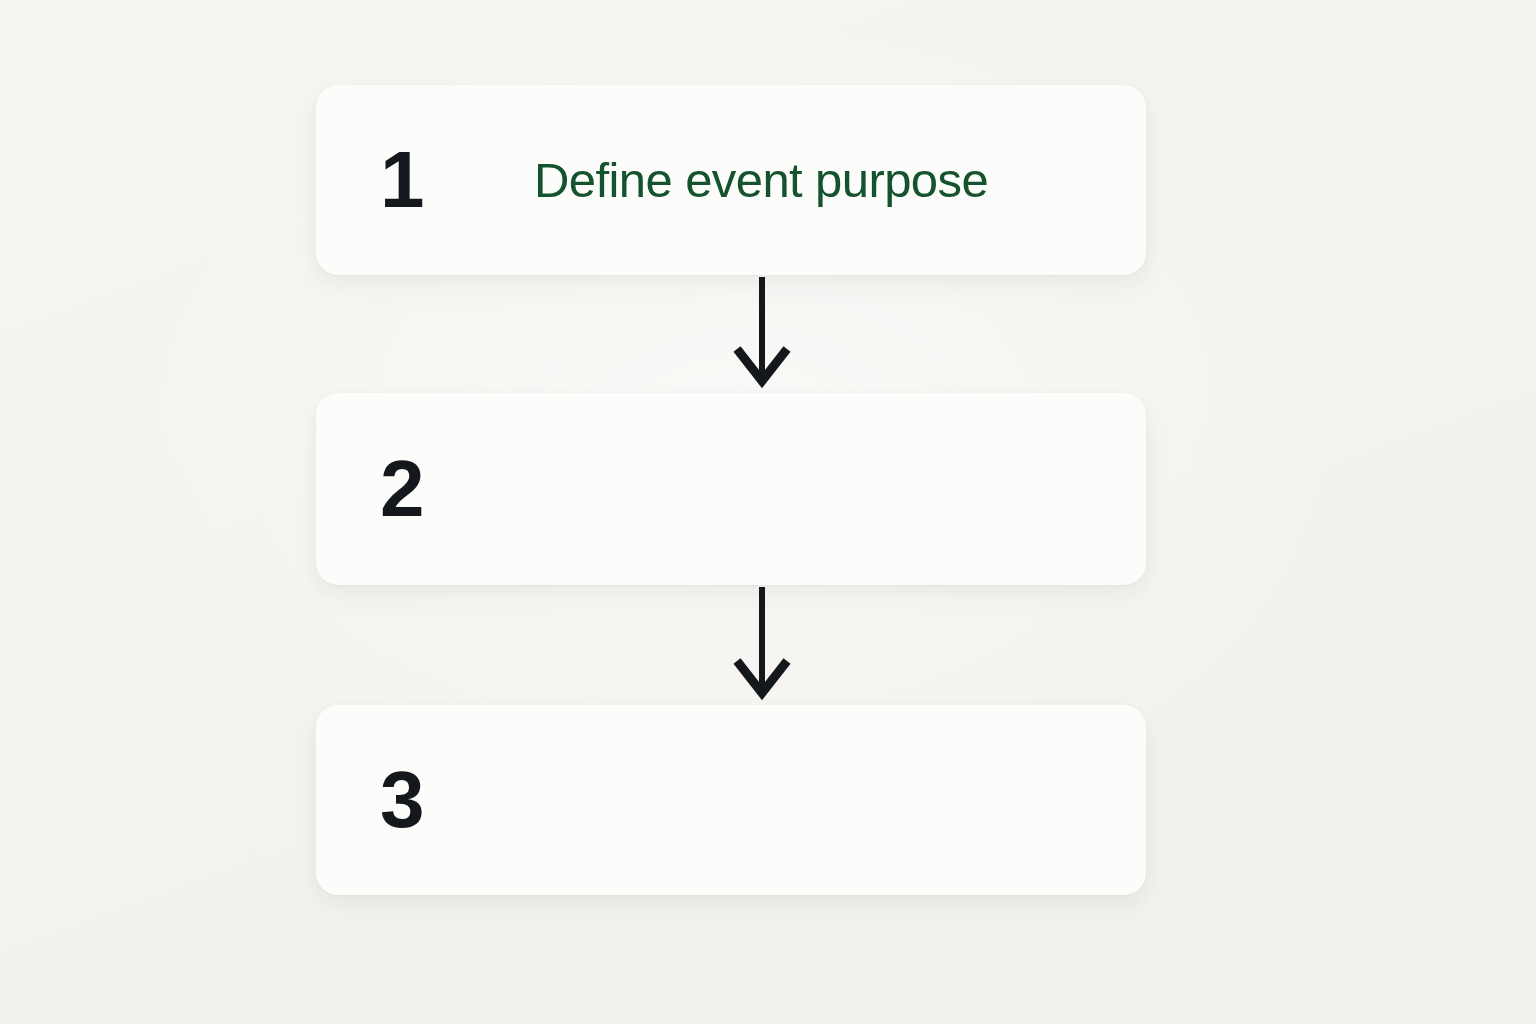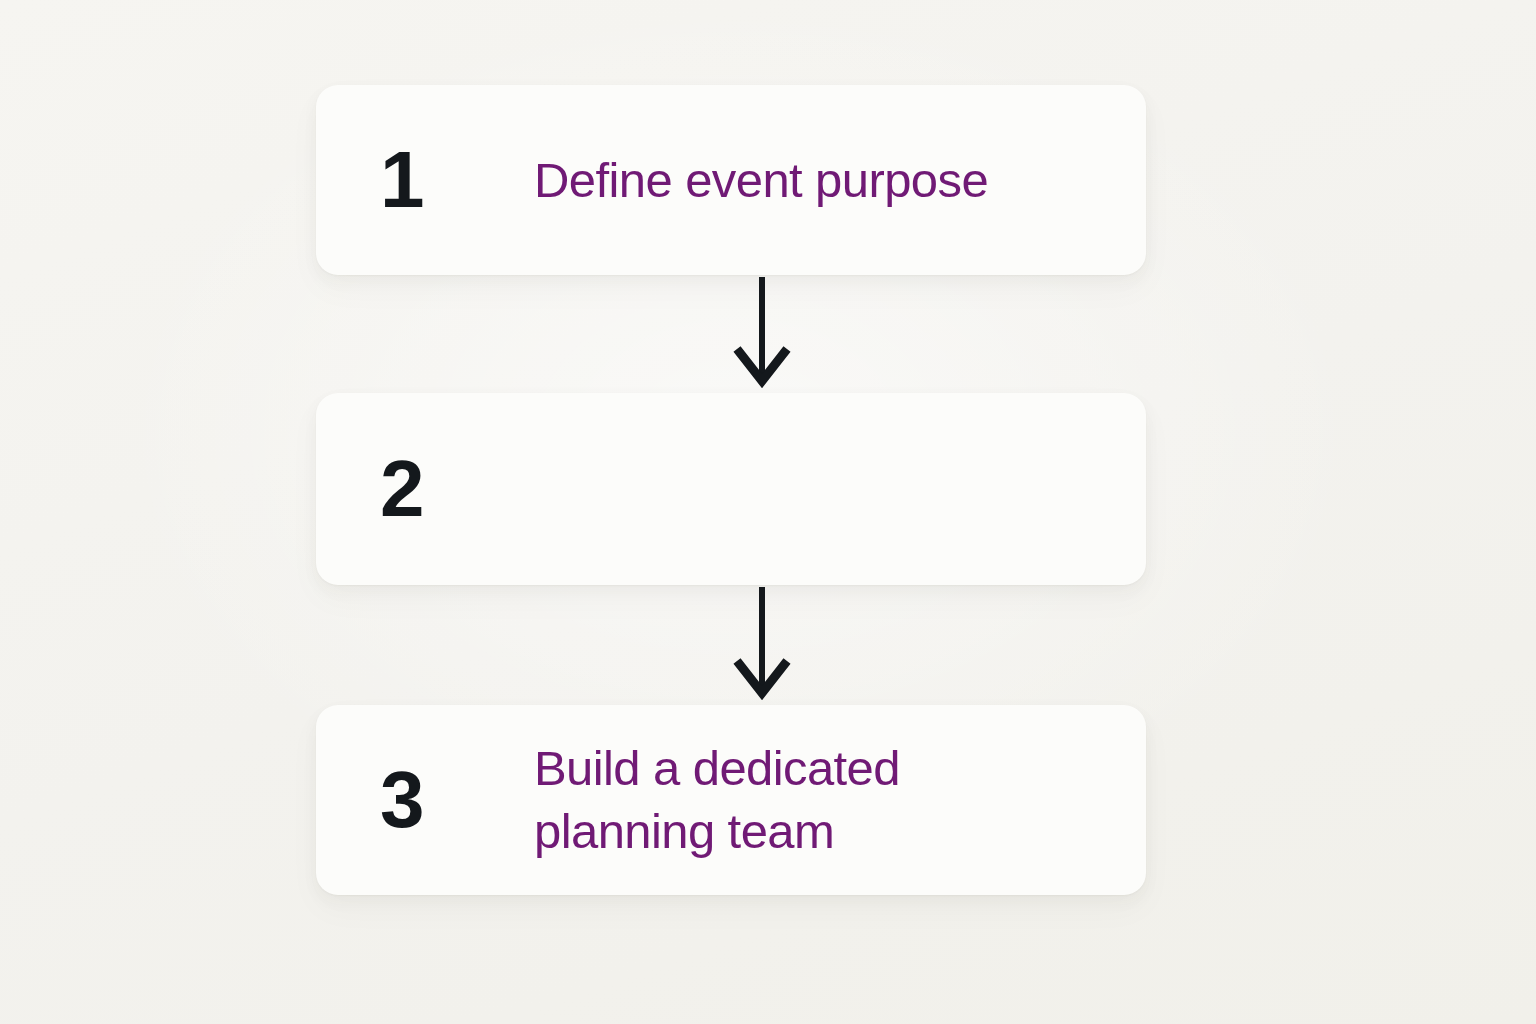--- a/index.html
+++ b/index.html
@@ -59,21 +59,21 @@
     line-height: 1;
     color: #14181c;
     letter-spacing: -0.01em;
   }
 
   .step-label {
     flex: 1 1 auto;
     font-size: 49px;
     font-weight: 400;
     line-height: 1.28;
-    color: #701a75;
+    color: #14532d;
     letter-spacing: -0.012em;
     white-space: pre-line;
     padding-right: 40px;
   }
 
   
   .connector {
     position: relative;
     width: 830px;
     display: block;
@@ -113,17 +113,15 @@
 
   <div class="connector conn-2">
     <svg width="64" height="120" viewBox="0 0 64 120">
       <line x1="32" y1="2" x2="32" y2="108" stroke="#14181c" stroke-width="6" stroke-linecap="butt"></line>
       <polyline points="7,76 32,108 57,76" fill="none" stroke="#14181c" stroke-width="9" stroke-linecap="butt" stroke-linejoin="miter"></polyline>
     </svg>
   </div>
 
   <div class="card card-3">
     <div class="step-number">3</div>
-    <div class="step-label">Build a dedicated
-planning team</div>
   </div>
 
 </div>
 
 </body></html>

